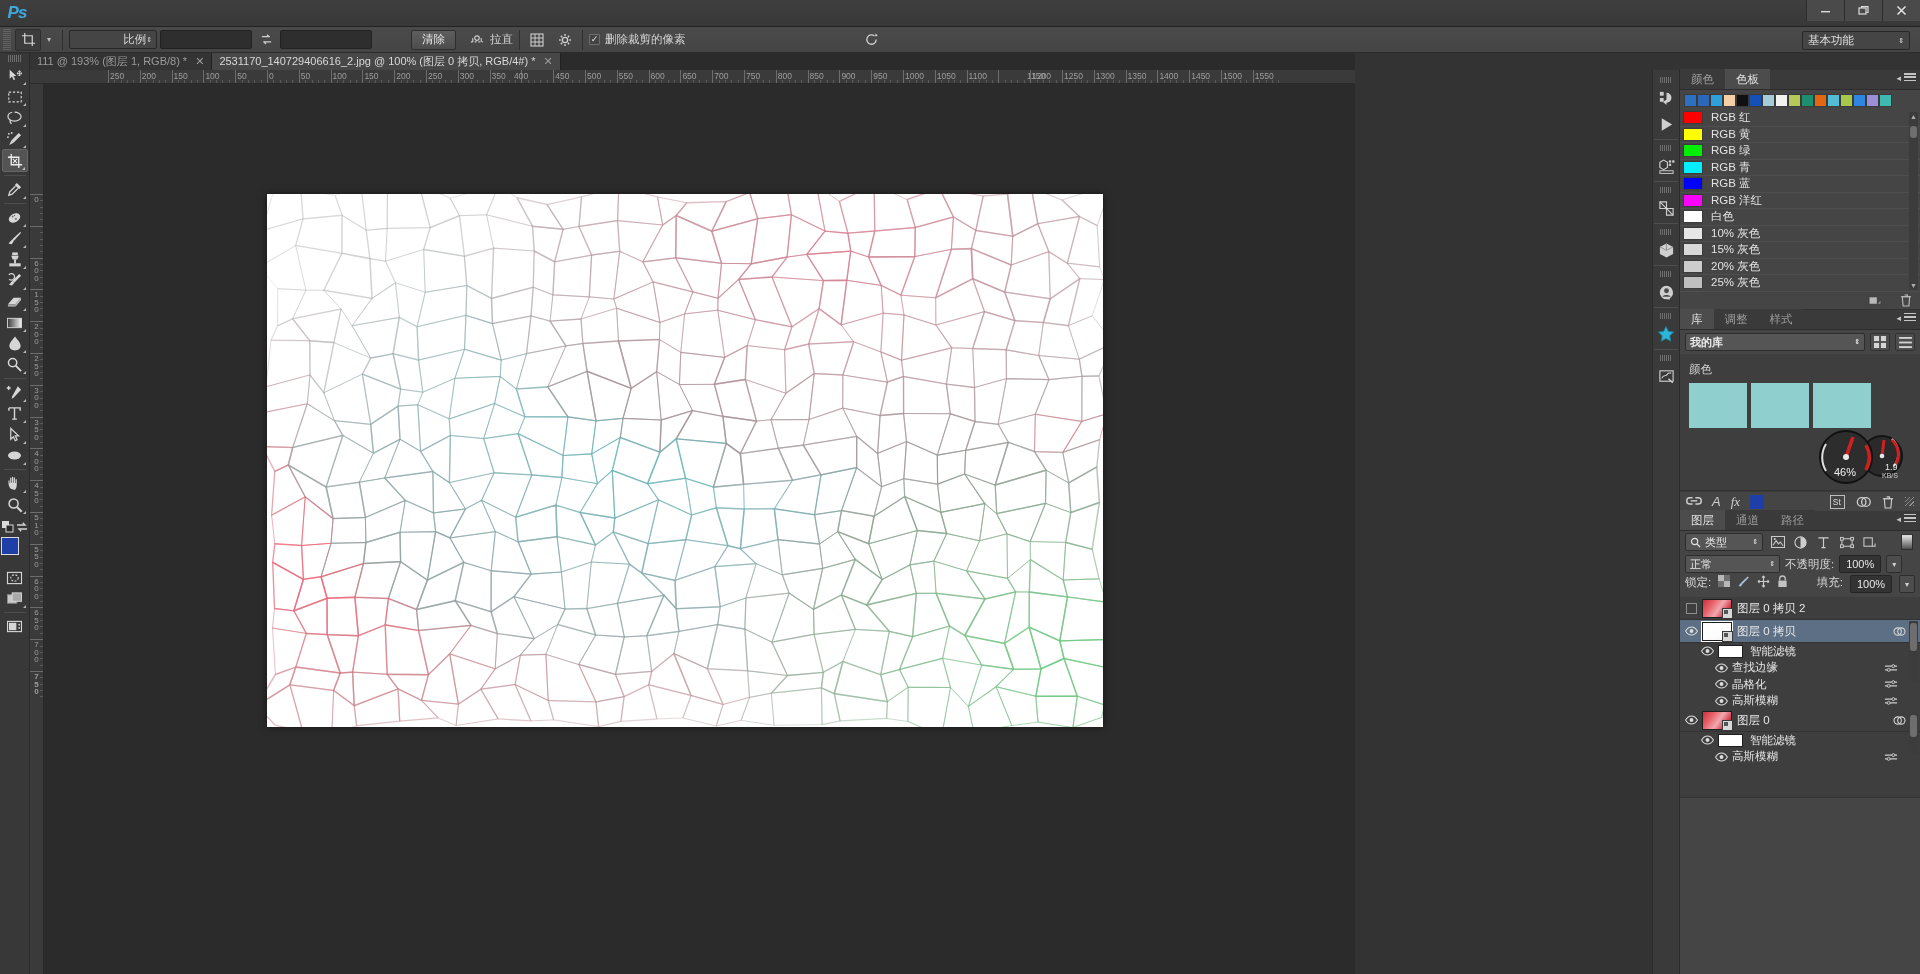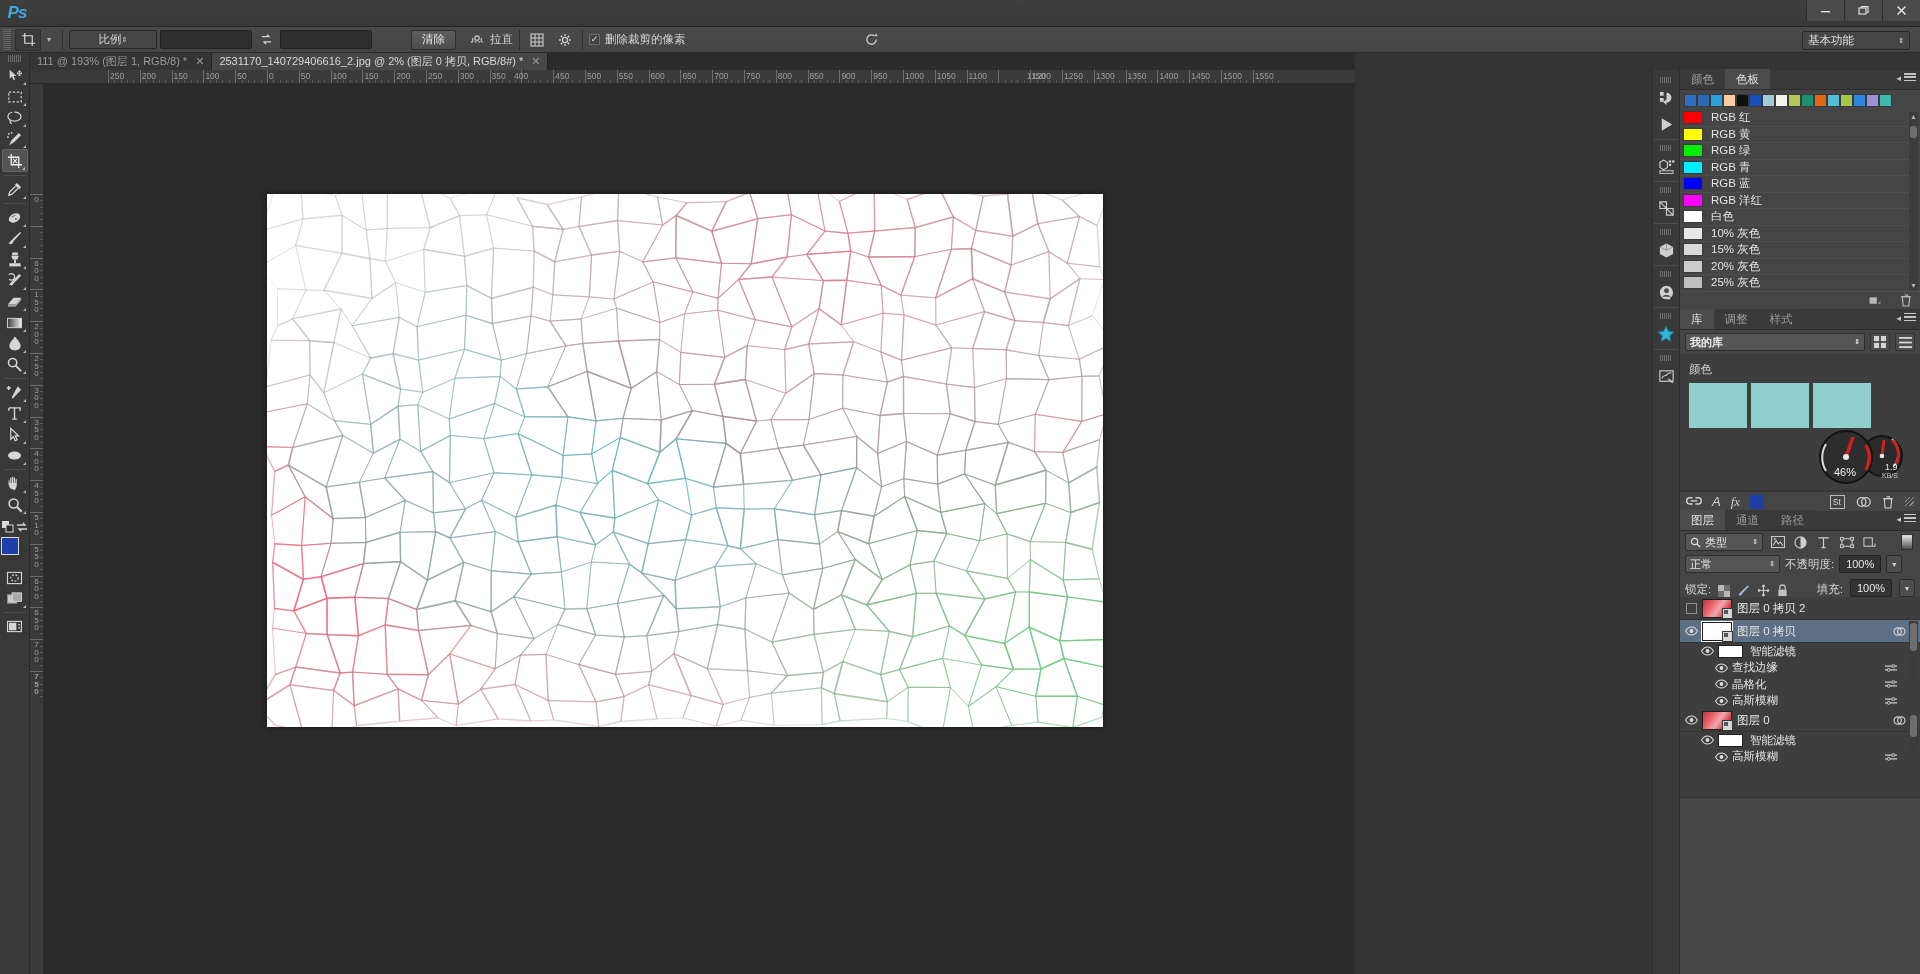--- a/index.html
+++ b/index.html
@@ -48,21 +48,21 @@
     margin-right:4px; opacity:.8;
   }
   .opt-tool{
     width:26px;height:22px;display:flex;align-items:center;justify-content:center;
     background:#3c3c3c;border:1px solid #2e2e2e;border-radius:2px;margin-right:1px;
   }
   .opt-caret{ width:14px;height:22px;display:flex;align-items:center;justify-content:center;color:#bbb;font-size:8px;}
   .opt-sep{ width:1px;height:20px;background:#2f2f2f;margin:0 6px; }
   .opt-select{
     height:19px; background:#454545; border:1px solid #272727; border-radius:2px;
-    display:flex;align-items:center;justify-content:center;
+    display:flex;align-items:center;justify-content:flex-end;
     padding:0 4px; color:#d5d5d5; font-size:11.5px; min-width:84px;
   }
   .opt-field{
     height:19px;width:92px;background:#2e2e2e;border:1px solid #222; border-radius:2px;
     margin:0 3px;
   }
   .opt-btn{
     height:20px;padding:0 10px;background:linear-gradient(#5e5e5e,#4d4d4d);
     border:1px solid #2d2d2d;border-radius:2px;color:#e2e2e2;font-size:11.5px;
     display:flex;align-items:center;justify-content:center;
@@ -246,21 +246,21 @@
   .lbl{ font-size:11.5px;color:#d6d6d6;white-space:nowrap; }
   .numbox{
     height:18px;width:42px;background:#333;border:1px solid #242424;border-radius:2px;
     display:flex;align-items:center;justify-content:center;color:#e8e8e8;font-size:11px;
   }
   .spin{
     width:16px;height:18px;background:#4d4d4d;border:1px solid #2d2d2d;border-radius:2px;
     display:flex;align-items:center;justify-content:center;color:#d2d2d2;font-size:8px;
   }
   .llock{
-    height:22px;display:flex;align-items:flex-end;padding:0 5px;gap:7px;background:#454545;
+    height:22px;display:flex;align-items:flex-start;padding:0 5px;gap:7px;background:#454545;
   }
 
   .layerlist{ background:#3e3e3e;position:relative; }
   .lrow{
     height:23px;display:flex;align-items:center;border-bottom:1px solid #333;
     position:relative;
   }
   .lrow.sel{ background:#5c6f84; }
   .eye{ width:22px;display:flex;align-items:center;justify-content:center;color:#d6d6d6;font-size:11px;flex:none; }
   .thumb{
@@ -391,21 +391,21 @@
     </div>
   </div>
 
   <div class="tabbar">
     <div id="doc-tabs" style="display:flex">
         <div class="doctab">
           <span>111 @ 193% (图层 1, RGB/8) *</span>
           <span class="x">✕</span>
         </div>
         <div class="doctab active">
-          <span>2531170_140729406616_2.jpg @ 2% (图层 0 拷贝, RGB/8#) *</span>
+          <span>2531170_140729406616_2.jpg @ 100% (图层 0 拷贝, RGB/4#) *</span>
           <span class="x">✕</span>
         </div>
       </div>
   </div>
 
   <div class="toolbar">
     <div class="tb-grip"></div>
 
     <div class="tool">
       <svg width="16" height="16" viewBox="0 0 18 18">

